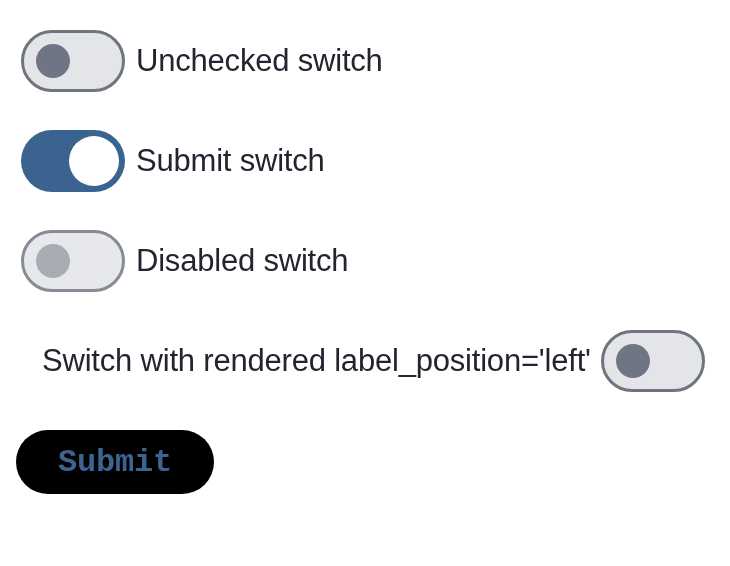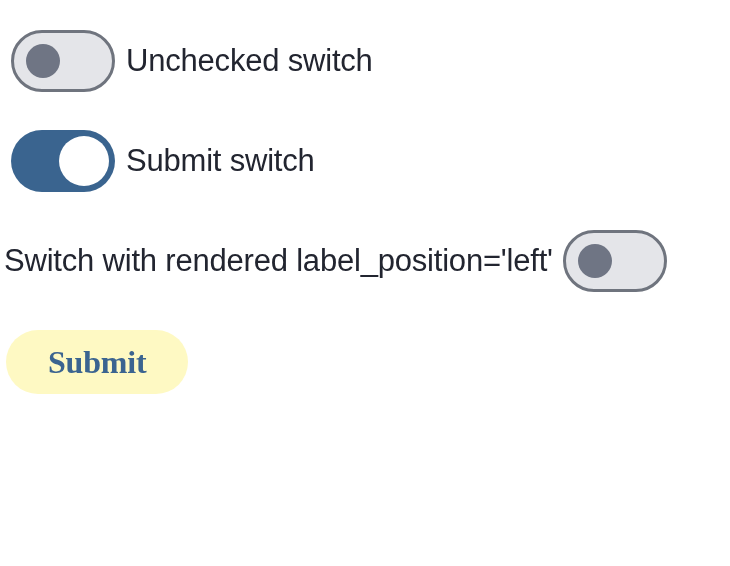--- a/index.html
+++ b/index.html
@@ -7,30 +7,31 @@
     padding: 0;
   }
   body {
     width: 730px;
     height: 566px;
     background: #ffffff;
     font-family: "Liberation Sans", "DejaVu Sans", sans-serif;
     overflow: hidden;
   }
   .page {
-    padding: 30px 0 0 4px;
+    padding: 30px 0 0 14px;
     box-sizing: border-box;
     width: 730px;
     height: 566px;
   }
   .row {
     display: flex;
     align-items: center;
     height: 62px;
     margin-bottom: 38px;
+    margin-left: 28px;
   }
   .row.switch-first { margin-left: 7px; }
 
   
   .switch {
     position: relative;
     width: 104px;
     height: 62px;
     border-radius: 31px;
     box-sizing: border-box;
@@ -91,23 +92,23 @@
     margin-left: 2px;
   }
   .submit-btn {
     display: inline-flex;
     align-items: center;
     justify-content: center;
     height: 64px;
     padding: 0 42px;
     border: none;
     border-radius: 32px;
-    background: #fef9c3;
+    background: #000000;
     color: #3b6490;
-    font-family: Liberation Serif, serif;
+    font-family: Liberation Mono, monospace;
     font-size: 32px;
     font-weight: 700;
     letter-spacing: -0.2px;
     cursor: pointer;
   }
 </style>
 </head>
 <body>
 
 <div class="page">
@@ -119,20 +120,26 @@
     <span class="switch-label">Unchecked switch</span>
   </div>
 
   <div class="row switch-first">
     <span class="switch checked" role="switch" aria-checked="true">
       <span class="thumb"></span>
     </span>
     <span class="switch-label">Submit switch</span>
   </div>
 
+  <div class="row switch-first">
+    <span class="switch disabled" role="switch" aria-checked="false" aria-disabled="true">
+      <span class="thumb"></span>
+    </span>
+    <span class="switch-label">Disabled switch</span>
+  </div>
 
   <div class="row label-left">
     <span class="switch-label">Switch with rendered label_position='left'</span>
     <span class="switch unchecked" role="switch" aria-checked="false">
       <span class="thumb"></span>
     </span>
   </div>
 
   <div class="submit-row">
     <button class="submit-btn" type="submit">Submit</button>

